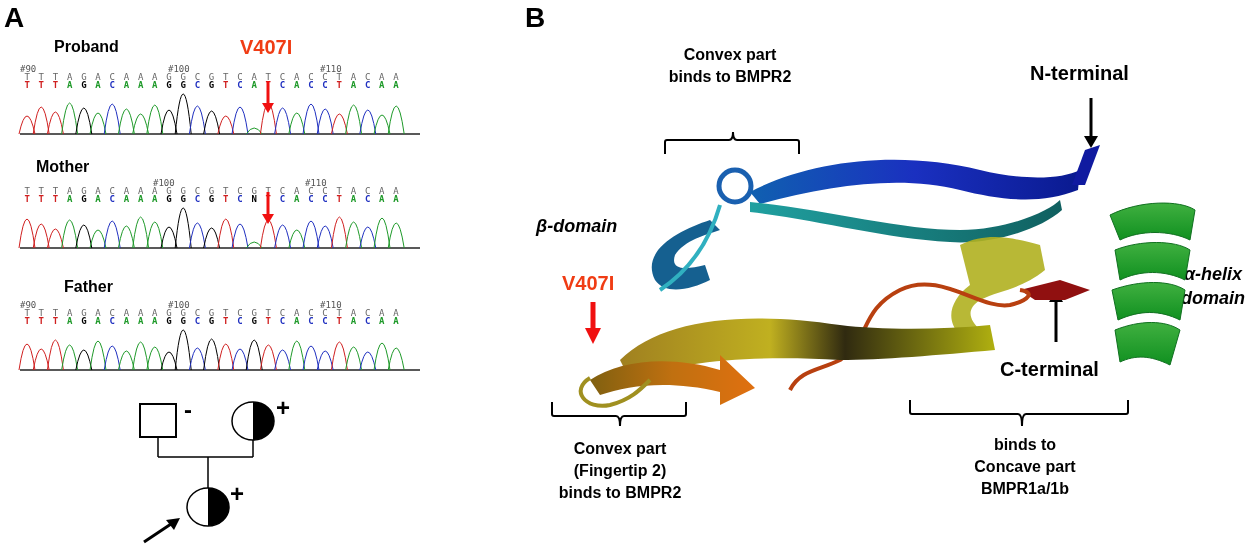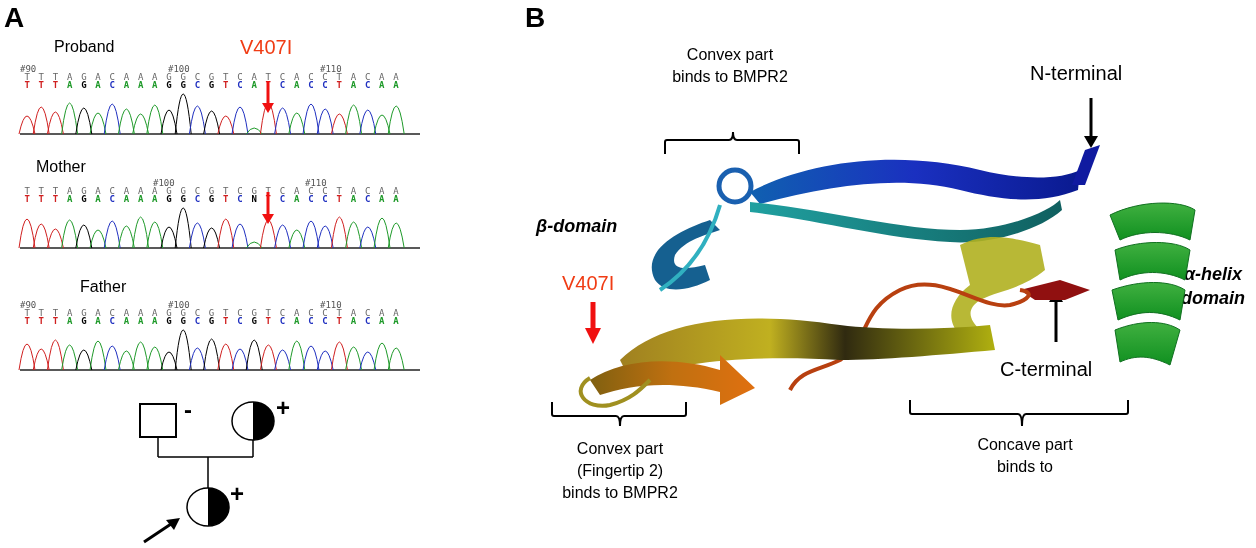--- a/index.html
+++ b/index.html
@@ -1,19 +1,19 @@
 <!DOCTYPE html>
 <html><head>
 <meta charset="utf-8">
 <style>
   html, body { margin:0; padding:0; background:#fff; }
   body { width:1256px; height:548px; position:relative; overflow:hidden; font-family:"Liberation Sans", sans-serif; }
   .abs { position:absolute; }
   .panel-letter { font-weight:bold; font-size:28px; color:#000; }
-  .lbl { font-weight:normal; font-size:16px; color:#000; }
+  .lbl { font-weight:bold; font-size:16px; color:#000; }
   .red { color:#f03c14; }
   .mid { text-align:center; line-height:22px; }
   .ital { font-style:italic; font-weight:bold; font-size:18px; }
   .seqrow { position:absolute; font-family:"DejaVu Sans Mono", monospace; font-size:9px; letter-spacing:0; white-space:nowrap; }
   .base { display:inline-block; width:14.2px; text-align:center; font-weight:bold; }
   .called { color:#666; font-weight:normal; }
   .trace { position:absolute; }
   svg { overflow:visible; }
 </style>
 </head>
@@ -105,21 +105,21 @@
       <path d="M339.79999999999995,44 Q347.79999999999995,2 355.79999999999995,44" fill="none" stroke="#2030c0" stroke-width="1"></path>
       <path d="M354,44 Q362,-16 370,44" fill="none" stroke="#1f9a2a" stroke-width="1"></path>
       <path d="M368.2,44 Q376.2,-6 384.2,44" fill="none" stroke="#1f9a2a" stroke-width="1"></path>
     </svg>
   <svg class="abs" width="12" height="34" style="left:242px;top:14px;">
     <line x1="6" y1="0" x2="6" y2="24" stroke="#f01010" stroke-width="3"></line>
     <polygon points="0,22 12,22 6,32" fill="#f01010"></polygon>
   </svg>
 </div>
 
-<div class="abs lbl" style="left:64px;top:278px;margin-left:16px;">Father</div>
+<div class="abs lbl" style="left:64px;top:278px;">Father</div>
 <div class="abs" style="left:20px;top:300px;width:400px;height:74px;">
   <div class="seqrow" style="left:0;top:0;color:#555;">
     <span style="position:absolute;left:0">#90</span>
     <span style="position:absolute;left:148px">#100</span>
     <span style="position:absolute;left:300px">#110</span>
   </div>
   <div class="seqrow called" style="left:0;top:8px;"><span class="base" style="font-weight: normal;">T</span><span class="base" style="font-weight: normal;">T</span><span class="base" style="font-weight: normal;">T</span><span class="base" style="font-weight: normal;">A</span><span class="base" style="font-weight: normal;">G</span><span class="base" style="font-weight: normal;">A</span><span class="base" style="font-weight: normal;">C</span><span class="base" style="font-weight: normal;">A</span><span class="base" style="font-weight: normal;">A</span><span class="base" style="font-weight: normal;">A</span><span class="base" style="font-weight: normal;">G</span><span class="base" style="font-weight: normal;">G</span><span class="base" style="font-weight: normal;">C</span><span class="base" style="font-weight: normal;">G</span><span class="base" style="font-weight: normal;">T</span><span class="base" style="font-weight: normal;">C</span><span class="base" style="font-weight: normal;">G</span><span class="base" style="font-weight: normal;">T</span><span class="base" style="font-weight: normal;">C</span><span class="base" style="font-weight: normal;">A</span><span class="base" style="font-weight: normal;">C</span><span class="base" style="font-weight: normal;">C</span><span class="base" style="font-weight: normal;">T</span><span class="base" style="font-weight: normal;">A</span><span class="base" style="font-weight: normal;">C</span><span class="base" style="font-weight: normal;">A</span><span class="base" style="font-weight: normal;">A</span></div>
   <div class="seqrow" style="left:0;top:16px;"><span class="base" style="color: rgb(208, 32, 32);">T</span><span class="base" style="color: rgb(208, 32, 32);">T</span><span class="base" style="color: rgb(208, 32, 32);">T</span><span class="base" style="color: rgb(31, 154, 42);">A</span><span class="base" style="color: rgb(0, 0, 0);">G</span><span class="base" style="color: rgb(31, 154, 42);">A</span><span class="base" style="color: rgb(32, 48, 192);">C</span><span class="base" style="color: rgb(31, 154, 42);">A</span><span class="base" style="color: rgb(31, 154, 42);">A</span><span class="base" style="color: rgb(31, 154, 42);">A</span><span class="base" style="color: rgb(0, 0, 0);">G</span><span class="base" style="color: rgb(0, 0, 0);">G</span><span class="base" style="color: rgb(32, 48, 192);">C</span><span class="base" style="color: rgb(0, 0, 0);">G</span><span class="base" style="color: rgb(208, 32, 32);">T</span><span class="base" style="color: rgb(32, 48, 192);">C</span><span class="base" style="color: rgb(0, 0, 0);">G</span><span class="base" style="color: rgb(208, 32, 32);">T</span><span class="base" style="color: rgb(32, 48, 192);">C</span><span class="base" style="color: rgb(31, 154, 42);">A</span><span class="base" style="color: rgb(32, 48, 192);">C</span><span class="base" style="color: rgb(32, 48, 192);">C</span><span class="base" style="color: rgb(208, 32, 32);">T</span><span class="base" style="color: rgb(31, 154, 42);">A</span><span class="base" style="color: rgb(32, 48, 192);">C</span><span class="base" style="color: rgb(31, 154, 42);">A</span><span class="base" style="color: rgb(31, 154, 42);">A</span></div>
   <svg class="trace" width="400" height="46" style="left:0;top:26px;">
       <line x1="0" x2="400" y1="44" y2="44" stroke="#222" stroke-width="1.5"></line>
@@ -273,15 +273,16 @@
 <div class="abs lbl mid" style="left:535px;top:438px;width:170px;">
   <div>Convex part</div>
   <div>(Fingertip 2)</div>
   <div>binds to BMPR2</div>
 </div>
 
 <svg class="abs" width="230" height="30" style="left:908px;top:398px;">
   <path d="M2,2 L2,14 Q2,16 4,16 L110,16 Q114,16 114,28 Q114,16 118,16 L218,16 Q220,16 220,14 L220,2" fill="none" stroke="#000" stroke-width="2"></path>
 </svg>
 <div class="abs lbl mid" style="left:950px;top:434px;width:150px;">
+  <div>binds to</div>
   <div>Concave part</div>
-  <div>binds to</div>
+  <div>BMPR1a/1b</div>
 </div>
 
 </body></html>

